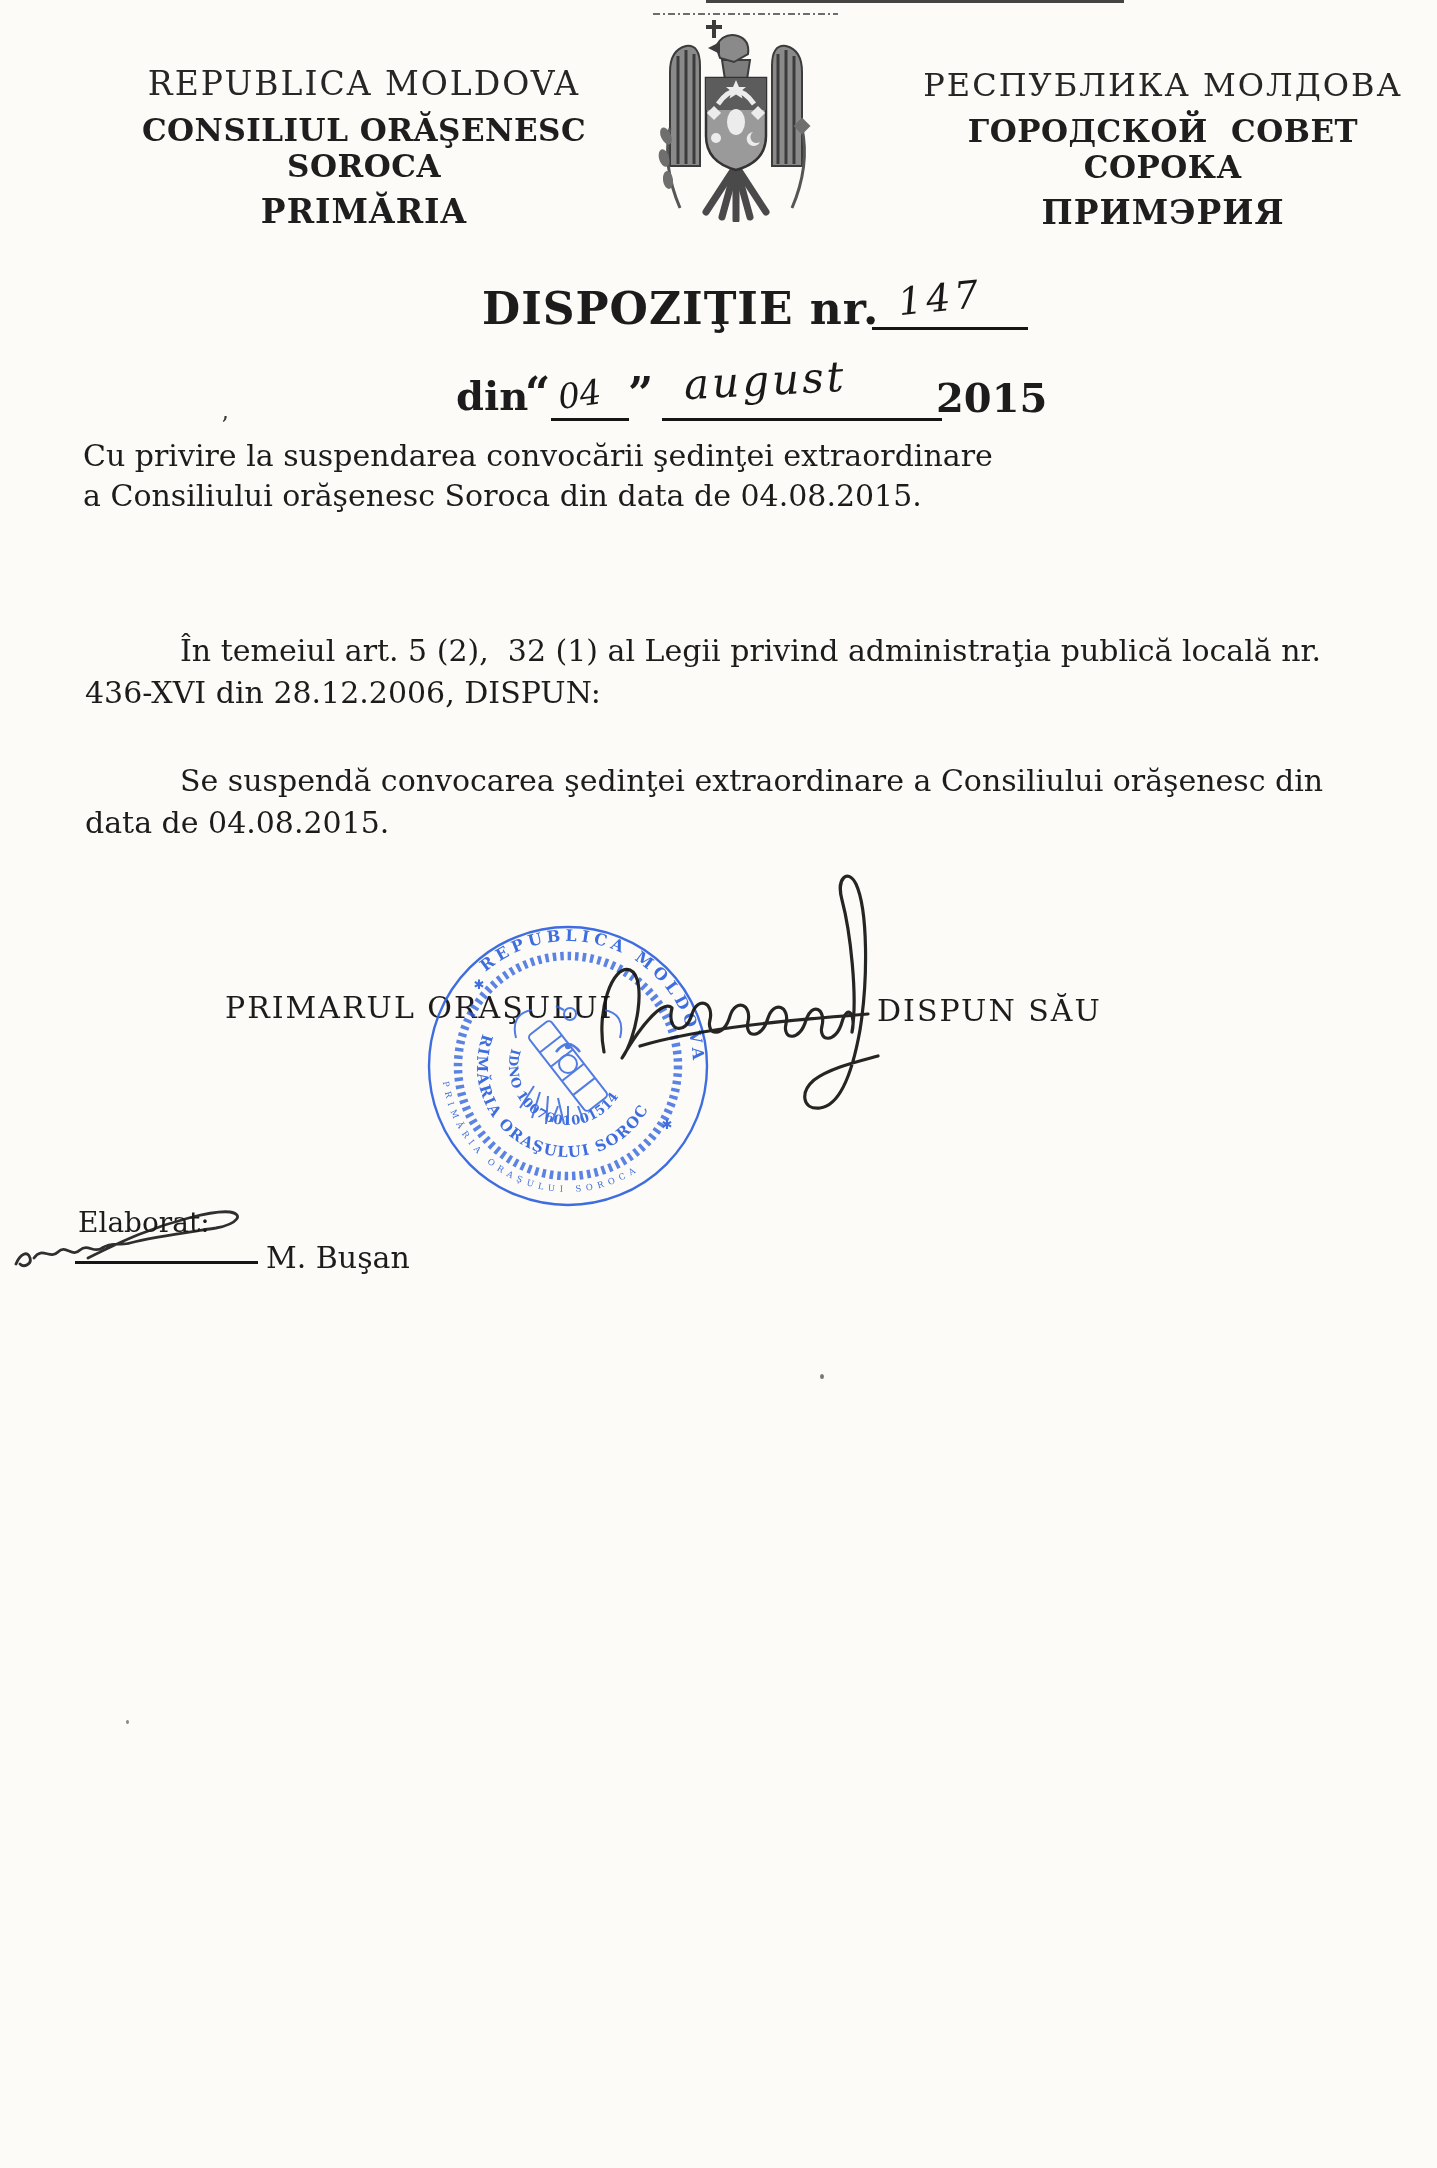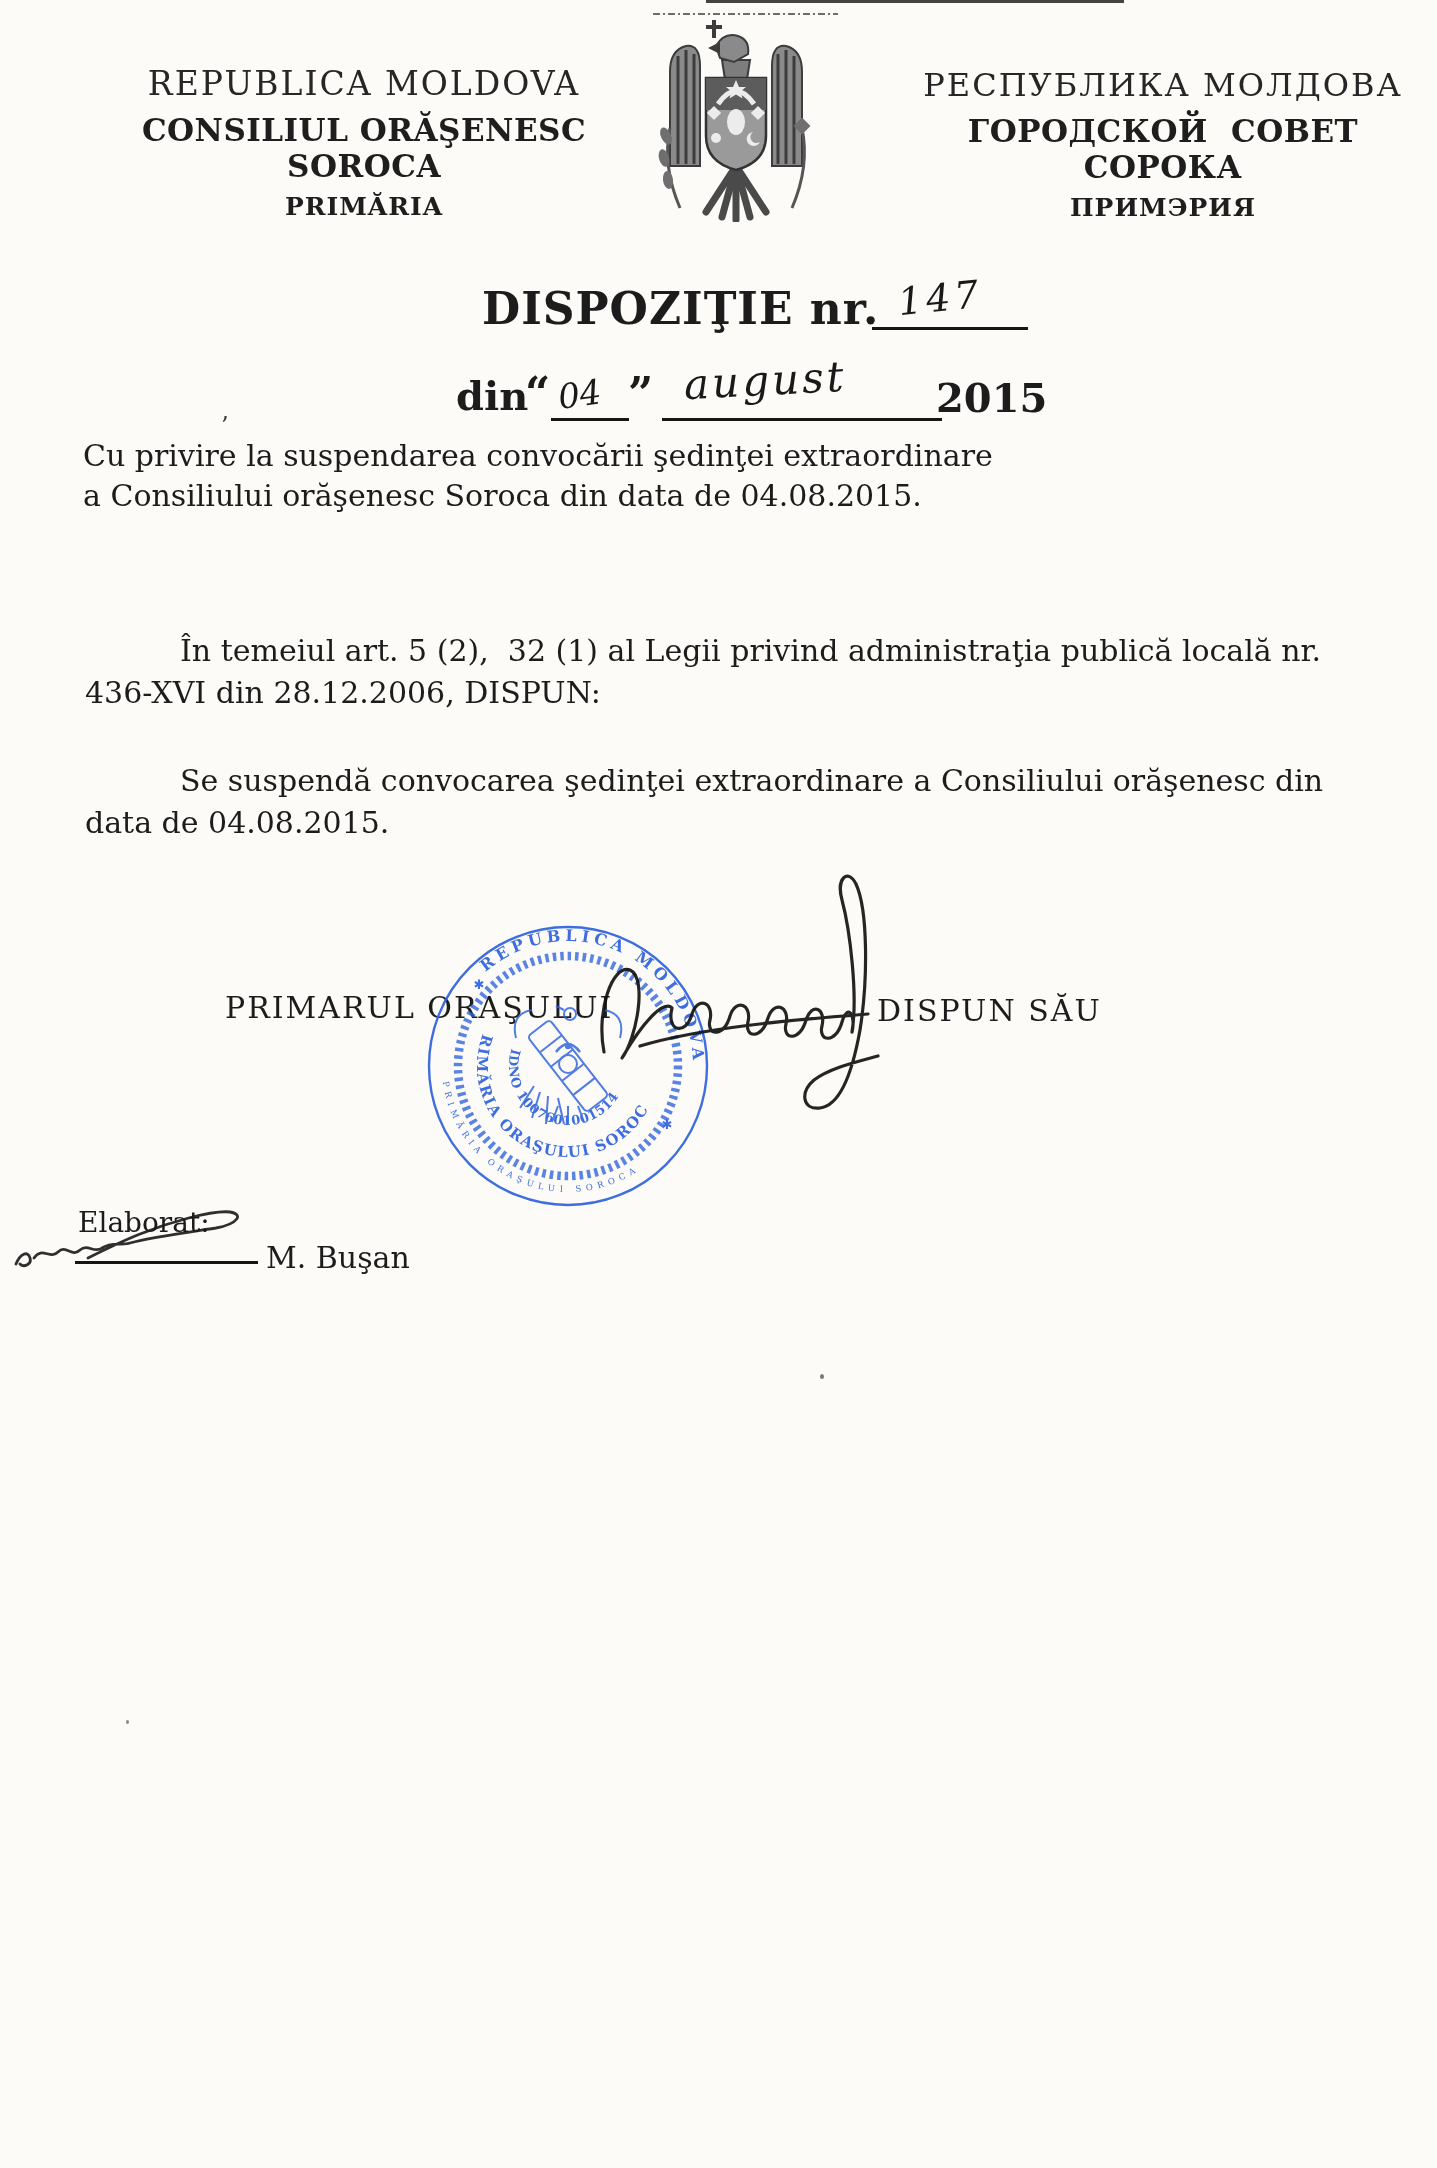--- a/index.html
+++ b/index.html
@@ -10,21 +10,21 @@
     background:#fcfbf8;
     font-family:"DejaVu Serif", serif;
     color:#1c1c1c;
     overflow:hidden;
   }
   .abs{position:absolute;}
   .center{text-align:center;}
   
   .hdr-line1{font-size:33px;letter-spacing:2px;color:#262626;}
   .hdr-line2{font-size:31px;font-weight:bold;letter-spacing:.5px;margin-top:9px;color:#1e1e1e;}
-  .hdr-line3{font-size:25px;font-weight:bold;letter-spacing:1px;margin-top:8px;color:#1e1e1e;}
+  .hdr-line3{font-size:33px;font-weight:bold;letter-spacing:1px;margin-top:8px;color:#1e1e1e;}
   .hdr-right .hdr-line2{word-spacing:12px;}
   
   .title-main{font-size:44px;font-weight:bold;letter-spacing:1px;white-space:pre;}
   .hand{font-style:italic;color:#191919;white-space:pre;}
   .rule{border-top:3px solid #161616;height:0;}
   .t2-bold{font-size:40px;font-weight:bold;white-space:pre;}
   
   .line{font-size:30px;line-height:42px;white-space:pre;}
   .subject .line{line-height:40px;}
   

